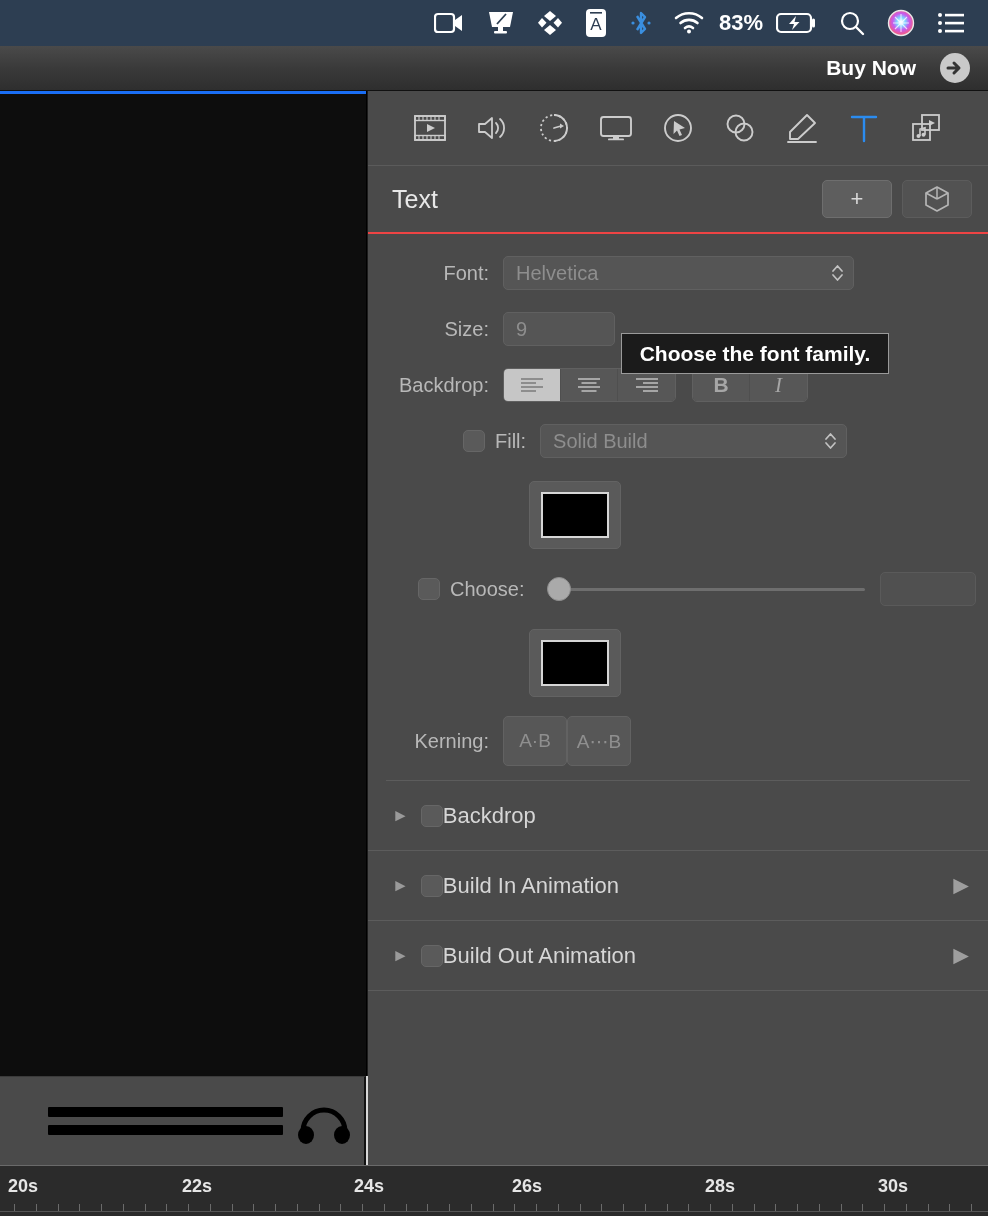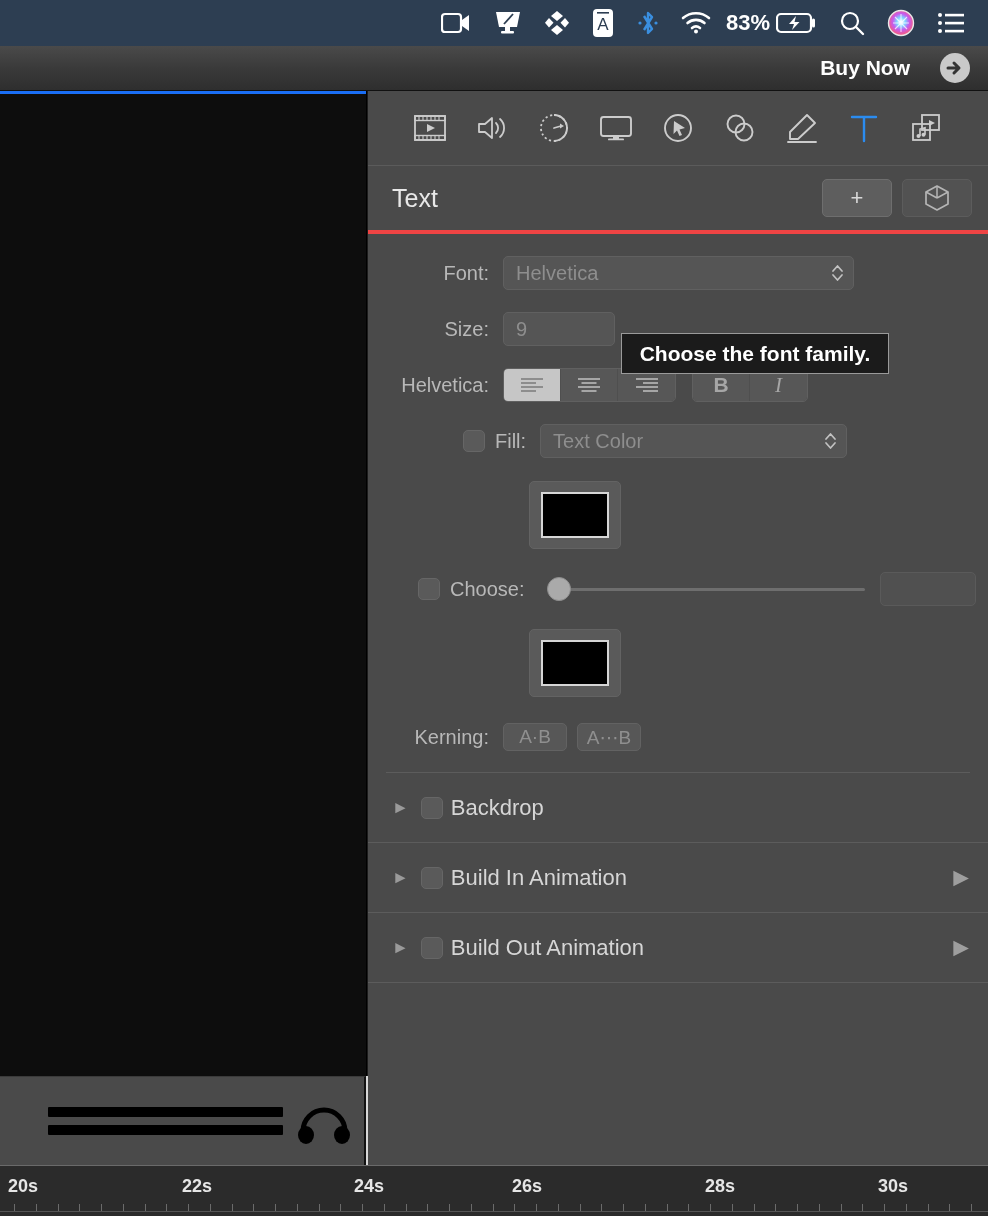--- a/index.html
+++ b/index.html
@@ -20,30 +20,30 @@
   }
   .mb-item {
     display: flex; align-items: center; justify-content: center;
     height: 46px; padding: 0 11px; color: #fff;
   }
   .mb-clock {
     color: #fff; font-size: 23px; font-weight: bold;
     letter-spacing: .2px; padding: 0 14px 0 10px;
     display: flex; align-items: center; height: 46px;
   }
-  .mb-batt { display: flex; align-items: center; gap: 6px; padding: 0 10px 0 4px; }
+  .mb-batt { display: flex; align-items: center; gap: 13px; padding: 0 10px 0 4px; }
   .mb-batt .pct { color:#fff; font-size: 22px; font-weight: bold; }
 
   
   .banner {
     position: absolute; left: 0; top: 46px; width: 988px; height: 45px;
     background: linear-gradient(to bottom, #4a4a4a 0%, #3a3a3a 50%, #2e2e2e 100%);
     border-bottom: 1px solid #111;
     display: flex; align-items: center; justify-content: flex-end;
-    padding-right: 18px; gap: 30px;
+    padding-right: 18px; gap: 24px;
   }
   .banner .label { color: #fff; font-size: 21px; font-weight: bold; }
   .banner .arrow-btn {
     width: 30px; height: 30px; border-radius: 50%;
     background: #c9c9c9; display: flex; align-items: center; justify-content: center;
   }
 
   
   .canvas {
     position: absolute; left: 0; top: 91px; width: 366px; height: 985px;
@@ -60,21 +60,21 @@
   .insp-toolbar {
     height: 75px; display: flex; align-items: center; justify-content: center;
     gap: 0px; border-bottom: 1px solid #5b5b5b;
   }
   .insp-toolbar .tb-btn {
     width: 62px; height: 60px; display: flex; align-items: center; justify-content: center;
   }
 
   .insp-header {
     height: 68px; display: flex; align-items: center;
-    padding: 0 16px 0 24px; border-bottom: 4px solid #ef4444;
+    padding: 0 16px 0 24px; border-bottom: 2px solid #ef4444;
   }
   .insp-title { color: #e8e8e8; font-size: 25px; flex: 1; }
   .hdr-btn {
     width: 70px; height: 38px; border-radius: 5px;
     background: #5e5e5e; border: 1px solid #6e6e6e;
     display: flex; align-items: center; justify-content: center;
     margin-left: 10px; color: #d8d8d8; font-size: 22px;
   }
   .hdr-btn.ghost { background: #525252; border-color: #5c5c5c; }
 
@@ -125,34 +125,34 @@
   .swatch-well .chip {
     width: 68px; height: 46px; background: #000; border: 2px solid #d6d6d6;
   }
 
   .slider { position: relative; width: 318px; height: 22px; display: flex; align-items: center; }
   .slider .track { position: absolute; left: 14px; right: 0; height: 3px; background: #6e6e6e; border-radius: 2px; }
   .slider .knob { position: absolute; left: 0; width: 24px; height: 24px; border-radius: 50%; background: #aaa; border:1px solid #8e8e8e; }
   .numfield { width: 96px; height: 34px; border-radius: 5px; background: #505050; border: 1px solid #5a5a5a; }
 
   .kbtn {
-    width: 64px; height: 28px; border-radius: 5px;
+    width: 64px; height: 50px; border-radius: 5px;
     background: #575757; border: 1px solid #626262;
     display: flex; align-items: center; justify-content: center;
-    color: #8f8f8f; font-size: 19px; margin-right: 10px;
+    color: #8f8f8f; font-size: 19px; 
   }
 
   .divider { height: 1px; background: #5c5c5c; margin: 10px 18px 0 18px; }
 
   .section {
     display: flex; align-items: center; height: 70px;
     padding: 0 14px 0 24px; border-bottom: 1px solid #5c5c5c;
   }
   .section .tri { color: #9a9a9a; font-size: 17px; margin-right: 12px; }
-  .section .s-label { color: #d6d6d6; font-size: 22px; margin-left: 8px; flex: 1; }
+  .section .s-label { color: #d6d6d6; font-size: 22px; margin-left: 0; flex: 1; }
   .section .play { color: #9e9e9e; font-size: 26px; }
 
   
   .tooltip {
     position: absolute; left: 621px; top: 333px; width: 268px; height: 41px;
     background: #1b1b1b; border: 1px solid #9a9a9a;
     display: flex; align-items: center; justify-content: center;
     color: #ffffff; font-size: 21px; font-weight: bold;
     z-index: 50;
   }
@@ -375,21 +375,21 @@
           </span>
         </div>
       </div>
 
       <div class="row">
         <span class="row-label">Size:</span>
         <div class="field" style="width:112px">9</div>
       </div>
 
       <div class="row">
-        <span class="row-label">Helvetica:</span>
+        <span class="row-label">Backdrop:</span>
         <div class="seg">
           <div class="cell active">
             <svg width="26" height="18" viewBox="0 0 26 18">
                 <rect x="2" y="2" width="22" height="2" fill="#8d8d8d"></rect>
                 <rect x="2" y="6" width="15" height="2" fill="#8d8d8d"></rect>
                 <rect x="2" y="10" width="22" height="2" fill="#8d8d8d"></rect>
                 <rect x="2" y="14" width="15" height="2" fill="#8d8d8d"></rect>
               </svg>
           </div>
           <div class="cell">
@@ -417,21 +417,21 @@
             <span class="bi" style="font-style:italic;font-family:'Liberation Serif',serif">I</span>
           </div>
         </div>
       </div>
 
       <div class="row">
         <span class="row-label" style="width:95px"></span>
         <span class="checkbox"></span>
         <span style="color:#b8b8b8;font-size:20px;margin-left:10px;margin-right:14px">Fill:</span>
         <div class="select" style="width:307px">
-          <span>Text Color</span>
+          <span>Solid Build</span>
           <span class="stepper">
             <svg width="13" height="20" viewBox="0 0 13 20">
                 <path d="M2 8 L6.5 3 L11 8" fill="none" stroke="#c2c2c2" stroke-width="1.7" stroke-linecap="round" stroke-linejoin="round"></path>
                 <path d="M2 12 L6.5 17 L11 12" fill="none" stroke="#c2c2c2" stroke-width="1.7" stroke-linecap="round" stroke-linejoin="round"></path>
               </svg>
           </span>
         </div>
       </div>
 
       <div class="row" style="min-height:78px">

